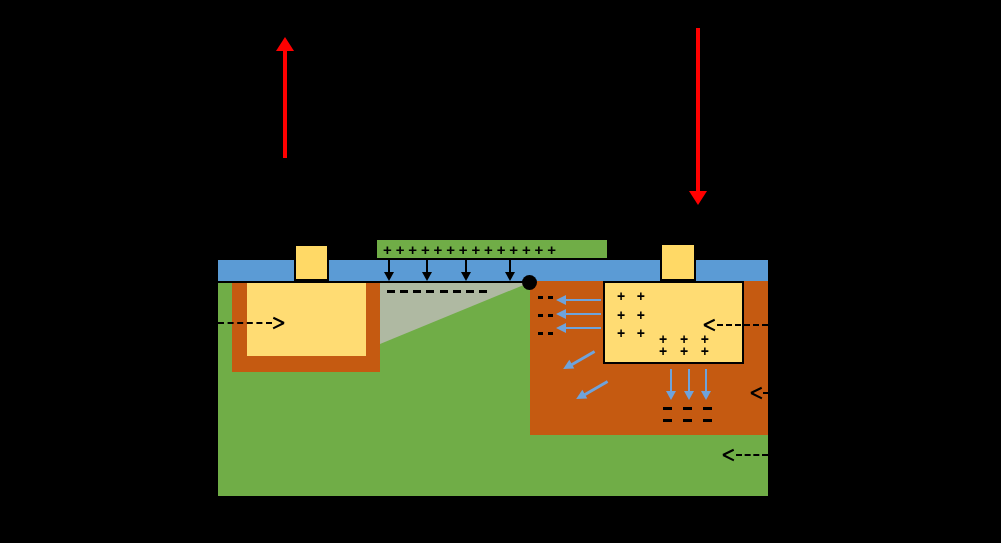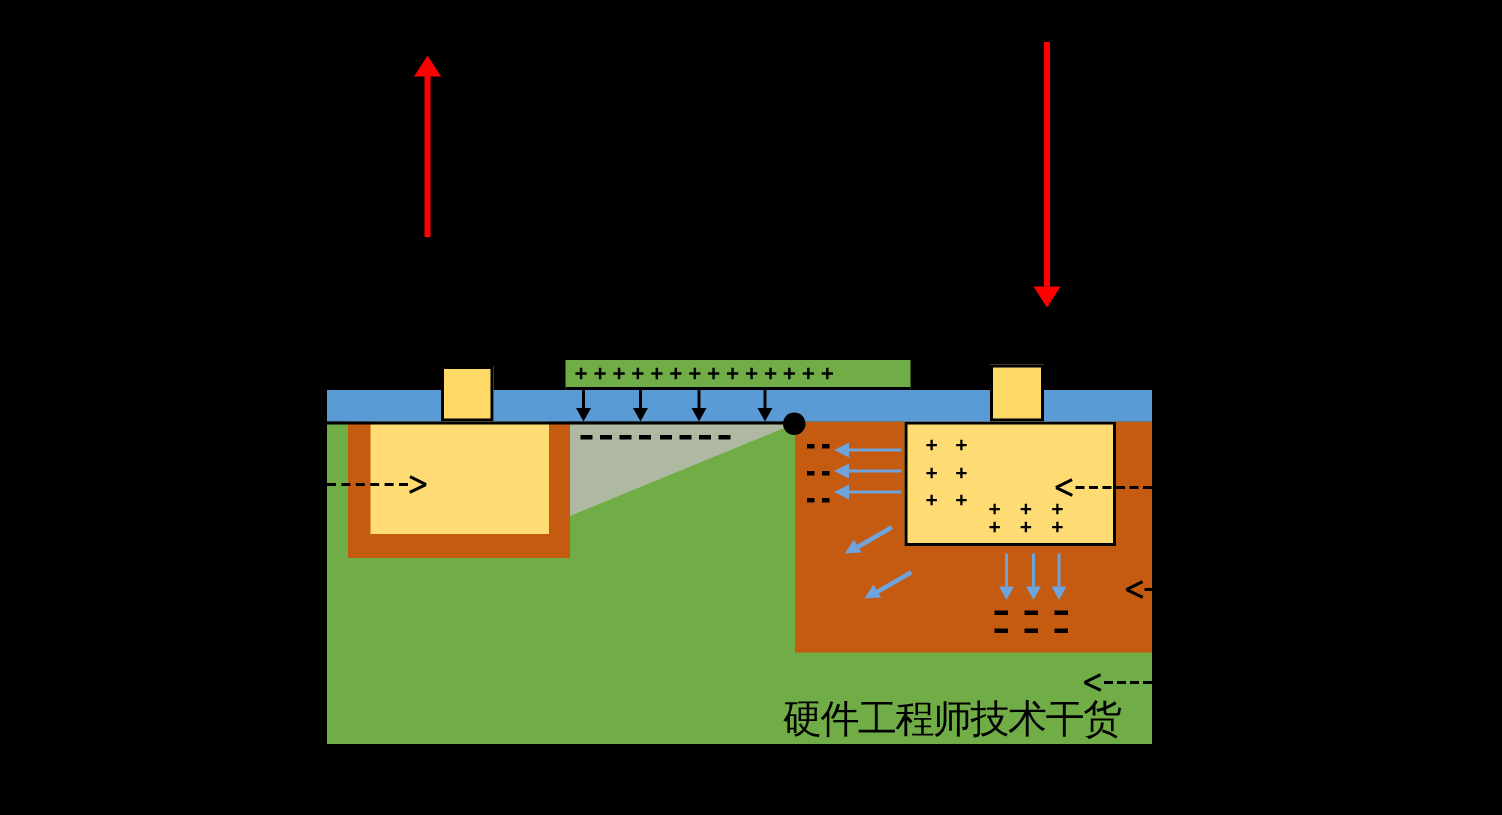--- a/index.html
+++ b/index.html
@@ -220,15 +220,14 @@
     <b class="c2"></b>
     <i class="a dashline" style="left:0;width:54px;top:4.8px;"></i>
   </div>
 
   <div class="a chev chev-l" style="left:723px;top:449px;width:45px;height:12px;">
     <b class="c1"></b>
     <b class="c2"></b>
     <i class="a dashline" style="left:13px;right:0;top:4.8px;"></i>
   </div>
 
-  <div class="a watermark" style="left:522px;top:462px;">硬件工程师技术干货</div>
 
 </div>
 
 </body></html>

